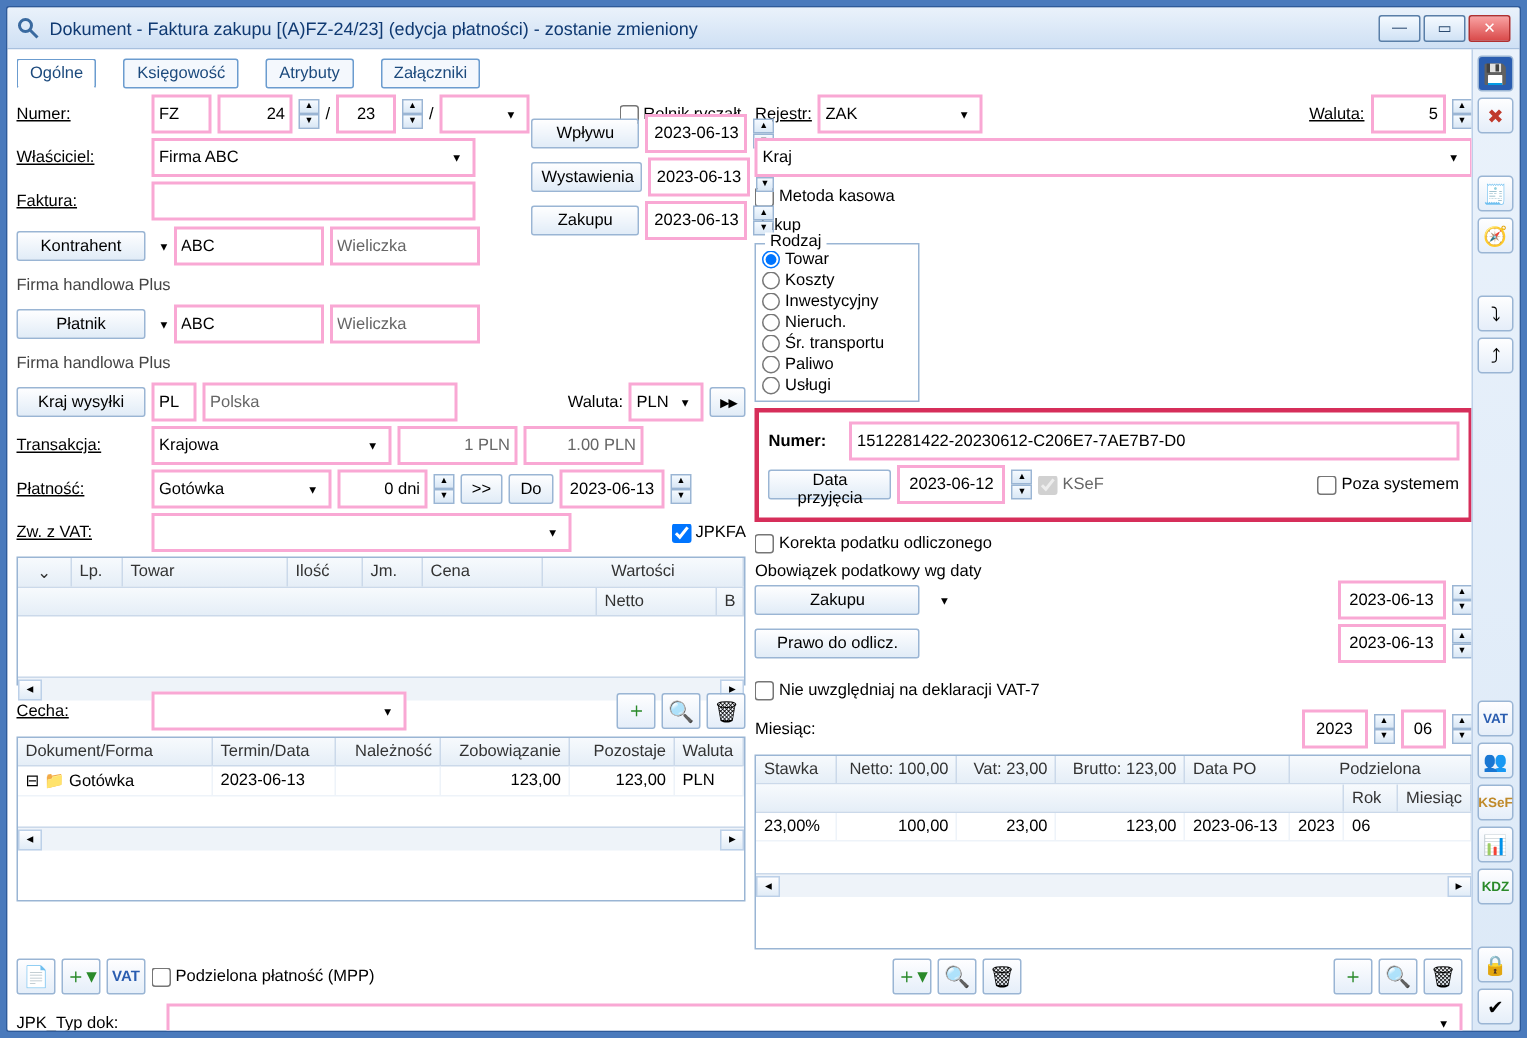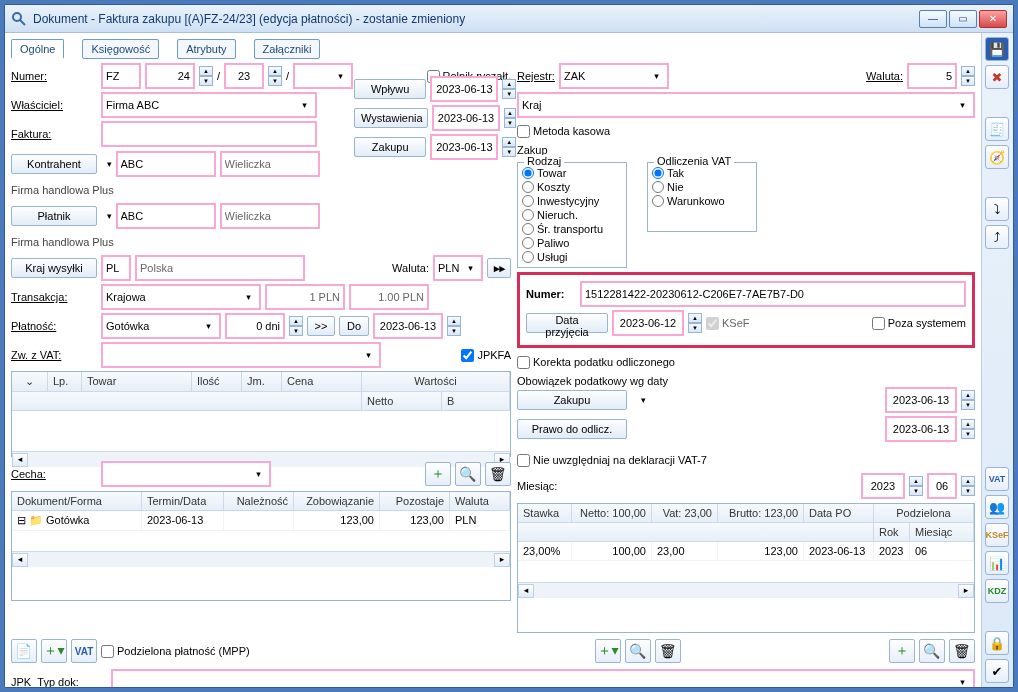--- a/index.html
+++ b/index.html
@@ -31,21 +31,21 @@
 .combo { display:inline-flex; align-items:center; position:relative; }
 .combo .dd { width:16px; text-align:center; border-left:1px solid #9ab5d4; height:100%; display:flex; align-items:center; justify-content:center; background:linear-gradient(#f5faff,#d9e7f5); cursor:pointer; font-size:9px; }
 .spin { width:14px; display:flex; flex-direction:column; height:20px; }
 .spin div { flex:1; border:1px solid #9ab5d4; background:linear-gradient(#f5faff,#d9e7f5); font-size:6px; text-align:center; line-height:8px; cursor:pointer; }
 .btn { height:22px; padding:0 10px; border:1px solid #9ab5d4; background:linear-gradient(#fefeff,#e1ecf7); cursor:pointer; border-radius:2px; }
 .btn.sm { height:20px; padding:0 6px; }
 .chk { display:inline-flex; align-items:center; gap:3px; }
 .chk input { width:13px; height:13px; }
 .grid { border:1px solid #9ab5d4; background:#fff; }
 .grid-head { display:flex; background:linear-gradient(#f7fafd,#e5eef7); border-bottom:1px solid #cbd9ea; }
-.grid-head2 { display:flex; background:linear-gradient(#f7fafd,#e5eef7); border-bottom:1px solid #cbd9ea; }
+.grid-head2 { display:flex; background:linear-gradient(#f7fafd,#e5eef7); border-bottom:1px solid #cbd9ea;padding-left:36px; }
 .gh { padding:3px 5px; border-right:1px solid #cbd9ea; font-size:11px; color:#333; }
 .grid-body { min-height:40px; overflow:auto; }
 .grid-row { display:flex; border-bottom:1px solid #eef3f9; }
 .gc { padding:3px 5px; border-right:1px solid #eef3f9; }
 .scroll-h { height:16px; background:#eef3f9; border-top:1px solid #cbd9ea; display:flex; align-items:center; }
 .scroll-h .ar { width:16px; height:14px; border:1px solid #bcd0e8; background:linear-gradient(#fefeff,#e1ecf7); text-align:center; font-size:9px; cursor:pointer; }
 .scroll-h .track { flex:1; }
 .fieldset-like { border:1px solid #9ab5d4; padding:4px; position:relative; margin-top:4px; }
 .legend { position:absolute; top:-8px; left:6px; background:#fff; padding:0 3px; font-size:11px; }
 .radio-col { display:flex; flex-direction:column; gap:2px; }
@@ -349,37 +349,20 @@
                   <label class="radio">
                       <input type="radio" name="rodzaj" style="">
                       <span>Paliwo</span>
                     </label>
                   <label class="radio">
                       <input type="radio" name="rodzaj" style="">
                       <span>Usługi</span>
                     </label>
                 </div>
               </div>
-              <div class="fieldset-like" style="width:110px; height:70px">
-                <span class="legend">Odliczenia VAT</span>
-                <div class="radio-col">
-                  <label class="radio">
-                      <input type="radio" name="odl" checked="" style="">
-                      <span>Tak</span>
-                    </label>
-                  <label class="radio">
-                      <input type="radio" name="odl" style="">
-                      <span>Nie</span>
-                    </label>
-                  <label class="radio">
-                      <input type="radio" name="odl" style="">
-                      <span>Warunkowo</span>
-                    </label>
-                </div>
-              </div>
             </div>
           </div>
 
           <div class="ksef-highlight">
             <div class="row">
               <span style="width:50px;font-weight:bold">Numer:</span>
               <input type="text" style="flex: 1 1 0%;" value="1512281422-20230612-C206E7-7AE7B7-D0">
             </div>
             <div class="row">
               <button class="btn sm" style="width:82px">Data przyjęcia</button>
@@ -459,21 +442,21 @@
             </div>
             <div class="grid-head2">
               <div class="gh" style="width:356px"></div>
               <div class="gh" style="width:36px">Rok</div>
               <div class="gh" style="flex:1">Miesiąc</div>
             </div>
             <div class="grid-body">
               <div class="grid-row">
                 <div class="gc" style="width:54px">23,00%</div>
                 <div class="gc" style="width:80px;text-align:right">100,00</div>
-                <div class="gc" style="width:66px;">23,00</div>
+                <div class="gc" style="width:66px;text-align:right">23,00</div>
                 <div class="gc" style="width:86px;text-align:right">123,00</div>
                 <div class="gc" style="width:70px">2023-06-13</div>
                 <div class="gc" style="width:36px">2023</div>
                 <div class="gc" style="flex:1">06</div>
               </div>
             </div>
             <div class="scroll-h">
                 <div class="ar">◂</div>
                 <div class="track"></div>
                 <div class="ar">▸</div>

